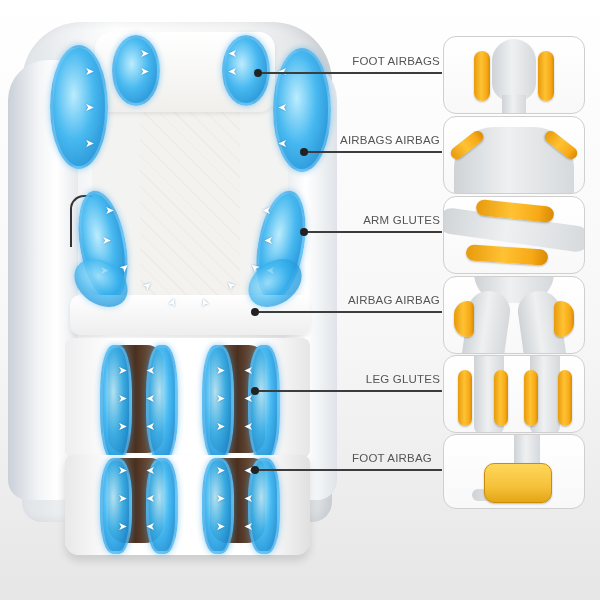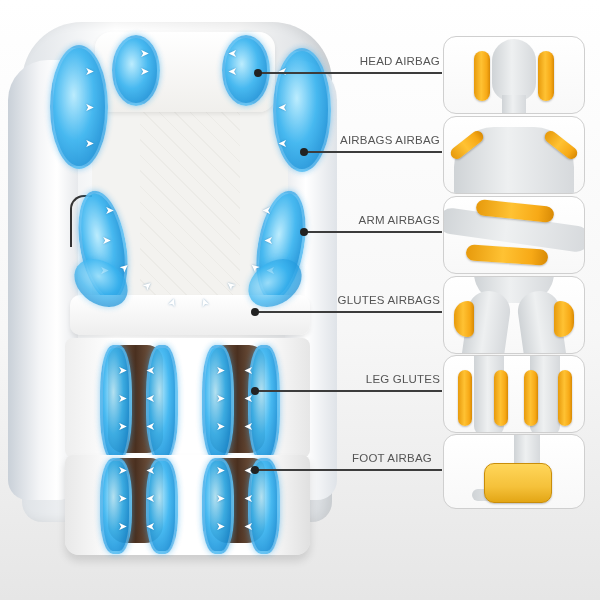--- a/index.html
+++ b/index.html
@@ -120,36 +120,36 @@
     <span class="arrow" style="left:216px;top:493px;">➤</span>
     <span class="arrow" style="left:216px;top:521px;">➤</span>
     <span class="arrow" style="left:244px;top:465px;transform:scaleX(-1);">➤</span>
     <span class="arrow" style="left:244px;top:493px;transform:scaleX(-1);">➤</span>
     <span class="arrow" style="left:244px;top:521px;transform:scaleX(-1);">➤</span>
   </div>
 
   <div>
     <div class="leader" style="left:258px;top:72px;width:184px;"></div>
     <div class="dot" style="left:254px;top:69px;"></div>
-    <div class="label" style="right:160px;top:55px;">HEAD AIRBAG</div>
+    <div class="label" style="right:160px;top:55px;">FOOT AIRBAGS</div>
   </div>
   <div>
     <div class="leader" style="left:304px;top:151px;width:138px;"></div>
     <div class="dot" style="left:300px;top:148px;"></div>
     <div class="label" style="right:160px;top:134px;">AIRBAGS AIRBAG</div>
   </div>
   <div>
     <div class="leader" style="left:304px;top:231px;width:138px;"></div>
     <div class="dot" style="left:300px;top:228px;"></div>
-    <div class="label" style="right:160px;top:214px;">ARM AIRBAGS</div>
+    <div class="label" style="right:160px;top:214px;">ARM GLUTES</div>
   </div>
   <div>
     <div class="leader" style="left:255px;top:311px;width:187px;"></div>
     <div class="dot" style="left:251px;top:308px;"></div>
-    <div class="label" style="right:160px;top:294px;">GLUTES AIRBAGS</div>
+    <div class="label" style="right:160px;top:294px;">AIRBAG AIRBAG</div>
   </div>
   <div>
     <div class="leader" style="left:255px;top:390px;width:187px;"></div>
     <div class="dot" style="left:251px;top:387px;"></div>
     <div class="label" style="right:160px;top:373px;">LEG GLUTES</div>
   </div>
   <div>
     <div class="leader" style="left:255px;top:469px;width:187px;"></div>
     <div class="dot" style="left:251px;top:466px;"></div>
     <div class="label" style="right:168px;top:452px;">FOOT AIRBAG</div>

